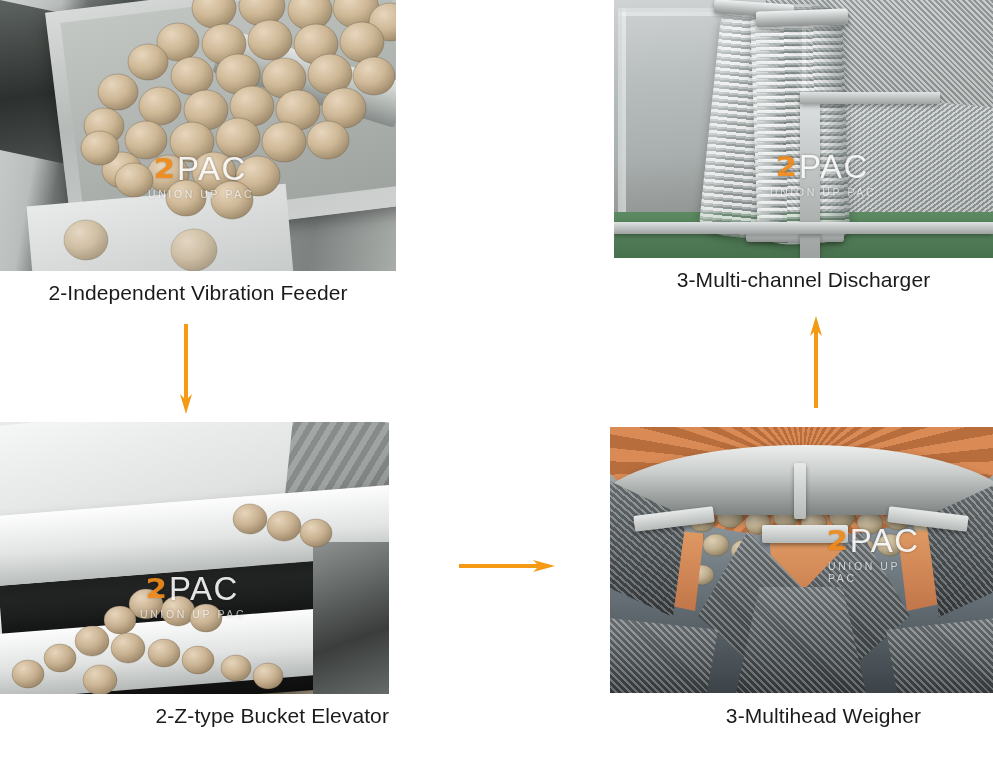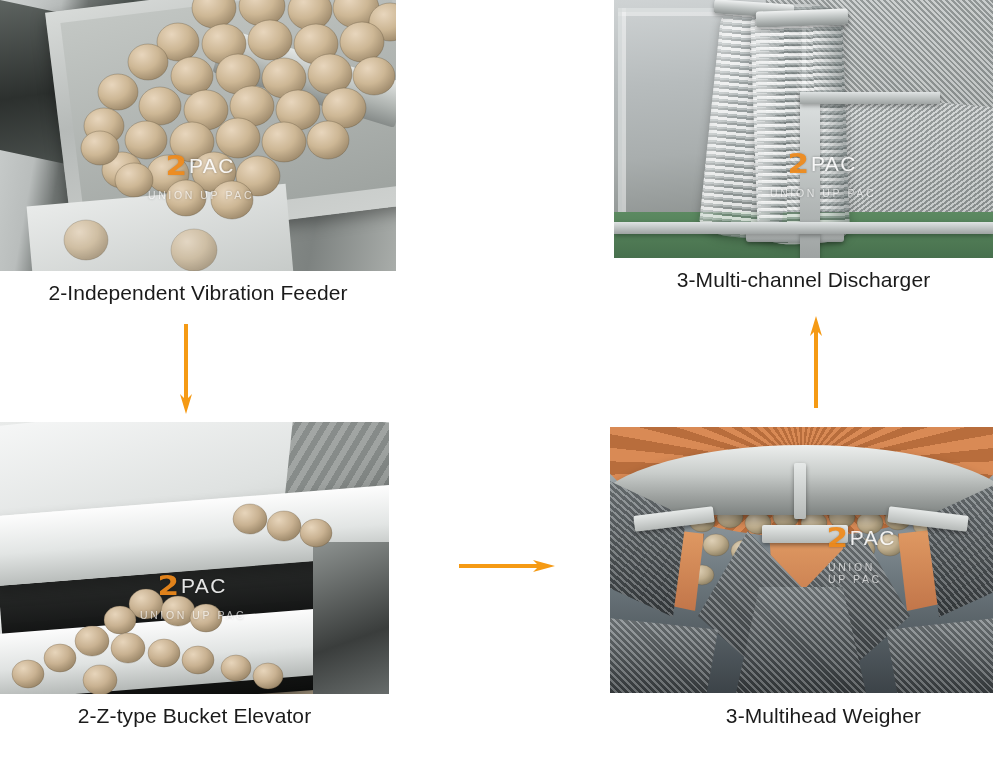--- a/index.html
+++ b/index.html
@@ -48,28 +48,28 @@
   .wm-mark {
     font-size: 27px;
     font-weight: bold;
     color: #ef8a1b;
     font-family: "DejaVu Sans", sans-serif;
     transform: scaleX(1.15);
     margin-right: 3px;
     text-shadow: 0 0 2px rgba(0,0,0,.25);
   }
   .wm-pac {
-    font-size: 21px;
+    font-size: 33px;
     letter-spacing: 1.5px;
     color: rgba(255,255,255,.95);
     font-family: "Liberation Sans", sans-serif;
     text-shadow: 0 0 3px rgba(0,0,0,.35);
   }
   .wm-sub {
-    margin-top: 10px;
+    margin-top: 3px;
     font-size: 10.5px;
     letter-spacing: 2.6px;
     color: rgba(255,255,255,.72);
     text-shadow: 0 0 3px rgba(0,0,0,.3);
   }
 
   
   .arrow { position: absolute; }
   .arrow svg { display: block; }
 
@@ -395,21 +395,21 @@
   </svg>
   <div class="wm" style="left:140px; top:572px; transform:translateY(-422px);">
     <div class="wm-top">
       <span class="wm-mark">2</span>
       <span class="wm-pac">PAC</span>
     </div>
     <div class="wm-sub">UNION UP PAC</div>
   </div>
 </div>
 
-<div class="caption" style="left:0; top:704px; width:389px;">2-Z-type Bucket Elevator</div>
+<div class="caption" style="left:0; top:704px; width:389px;text-align:right;">2-Z-type Bucket Elevator</div>
 
 <div class="photo" id="photo3">
   <div class="p3-bg"></div>
   <div class="p3-top-rad"></div>
 
   <svg style="position:absolute;left:30px;top:48px;width:320px;height:120px" viewBox="0 0 320 120">
     <defs>
       <radialGradient id="bg3" cx="35%" cy="30%" r="75%">
         <stop offset="0%" stop-color="#ded0b6"></stop>
         <stop offset="55%" stop-color="#bfae8e"></stop>

